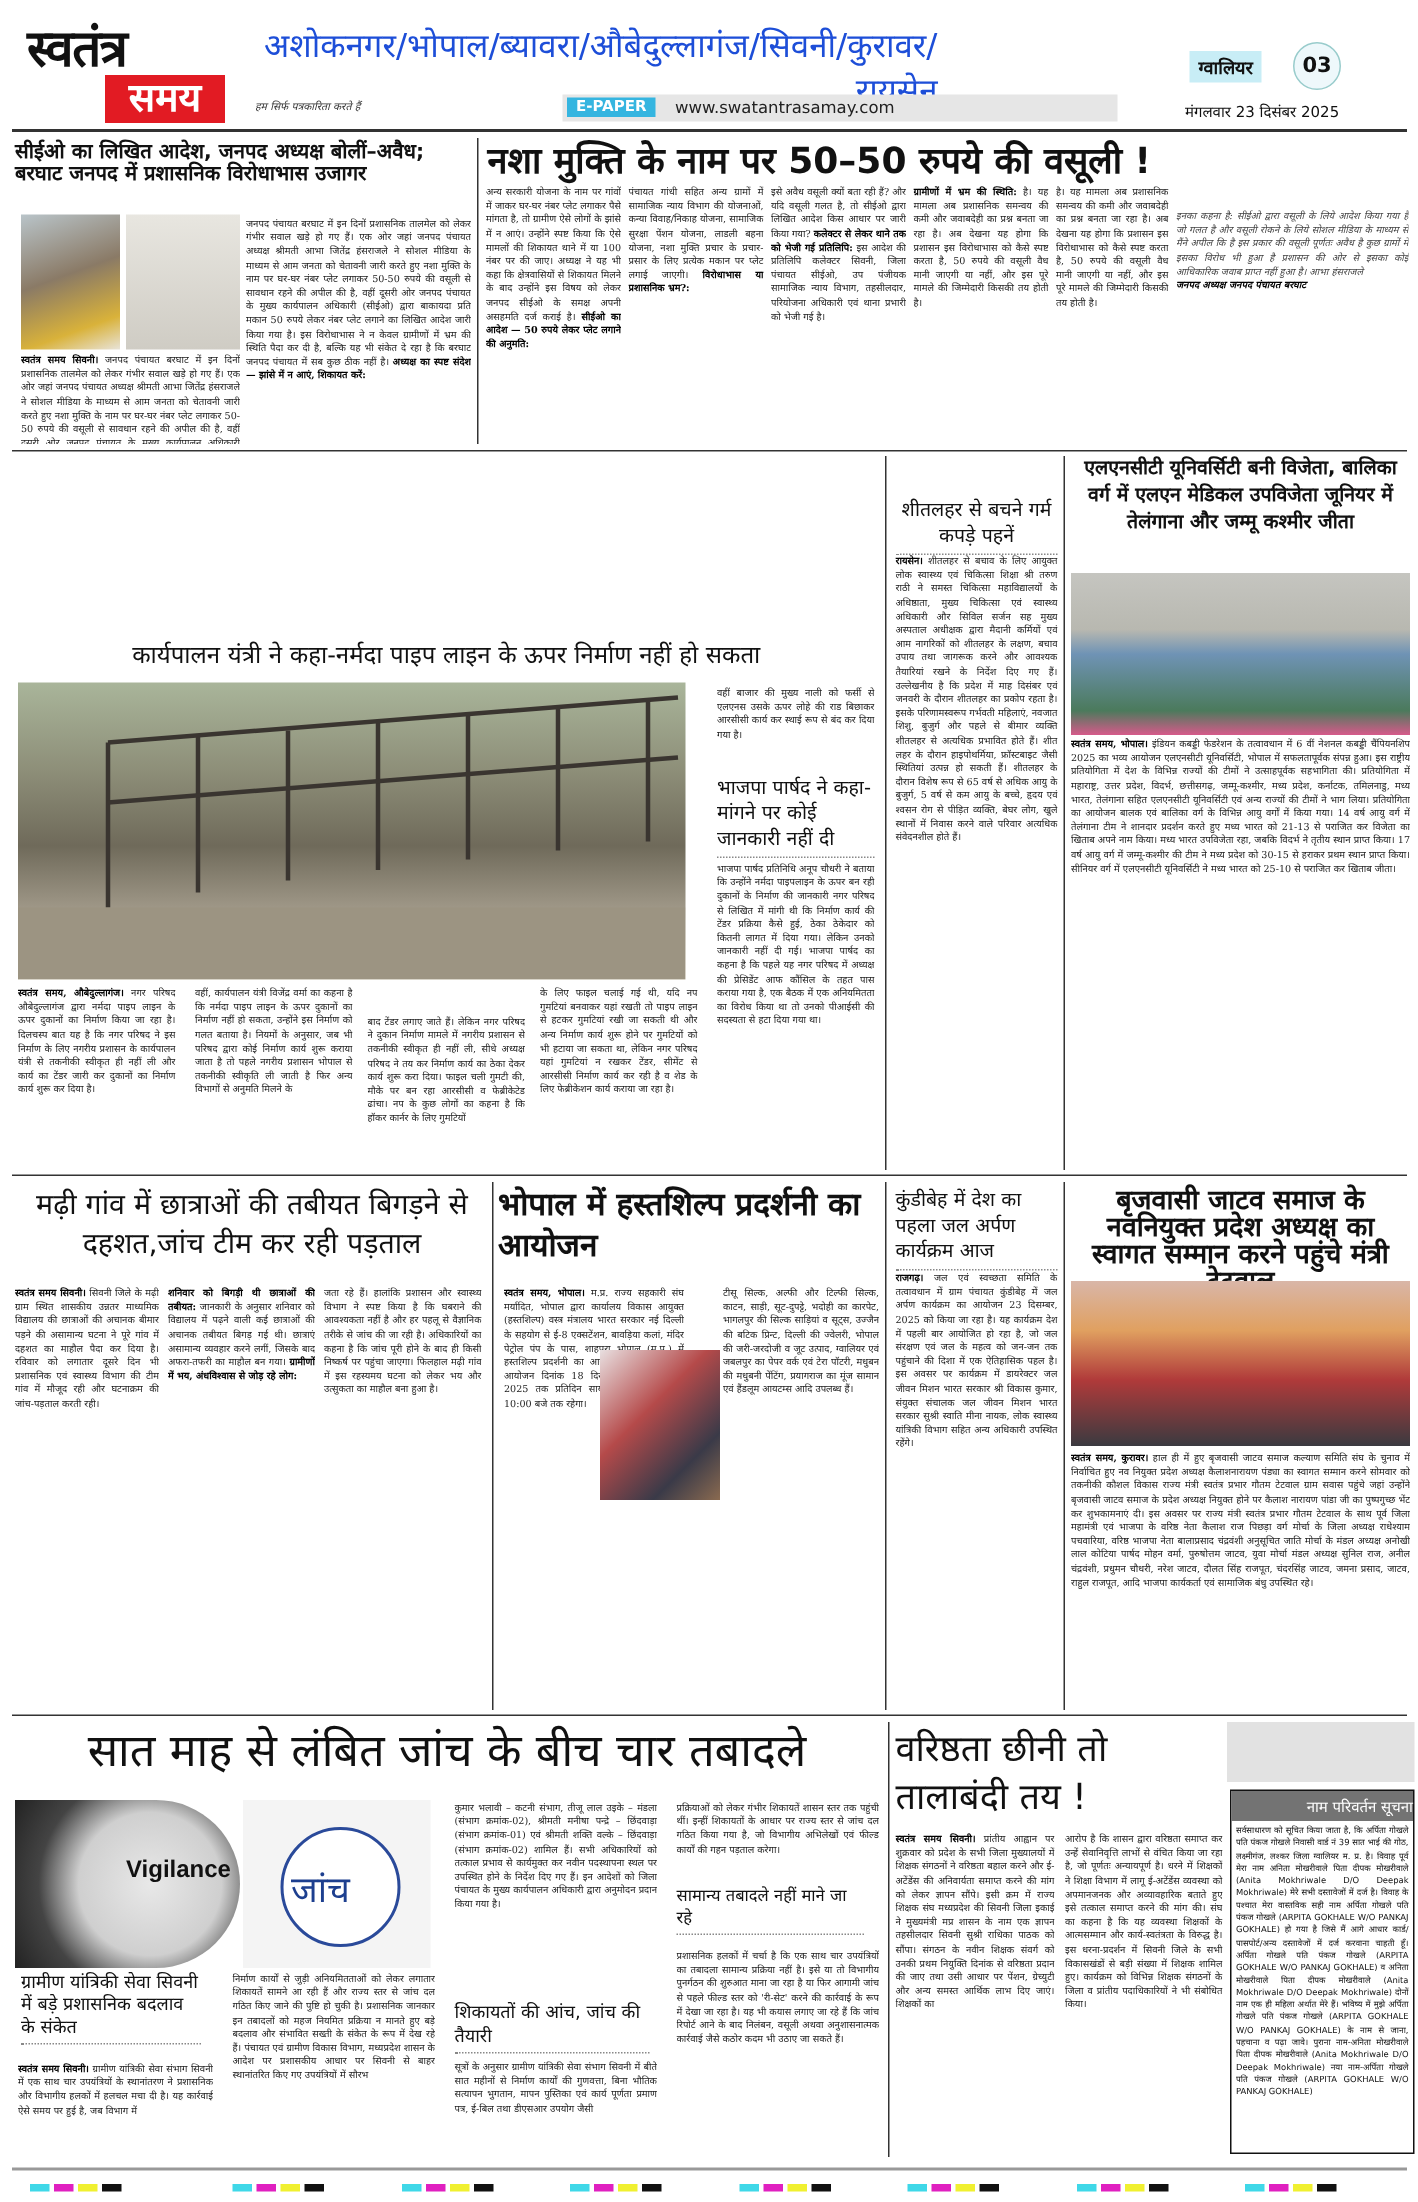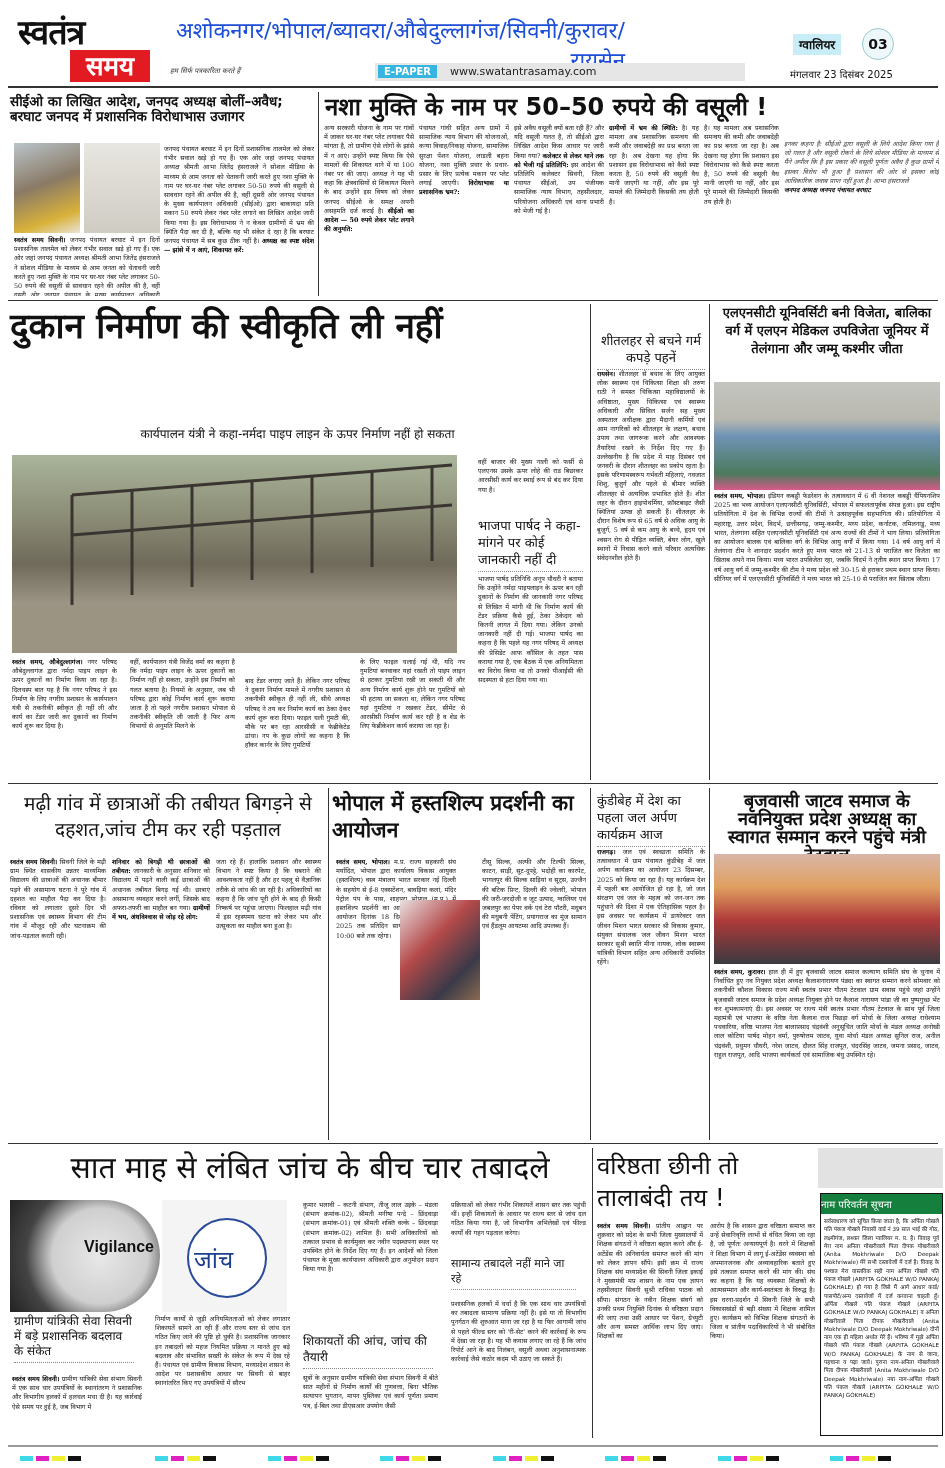--- a/index.html
+++ b/index.html
@@ -22,21 +22,21 @@
   .tagline { left: 170px; top: 66px; font-size: 7px; font-style: italic; color: #333; }
   .epaper-bar { left: 375px; top: 63px; width: 370px; height: 18px; background: #e6e6e6; }
   .epaper-tag { left: 378px; top: 65px; background: #35b5e0; color: #fff; font-size: 10px; padding: 1px 6px; font-weight: bold; }
   .website { left: 450px; top: 65px; font-size: 11px; color: #222; }
   .edition-box { left: 793px; top: 34px; background: #c8edf6; padding: 2px 6px; font-size: 12px; font-weight: bold; color: #111; }
   .page-num { left: 862px; top: 28px; width: 32px; height: 32px; border-radius: 50%; background: #eef8fb; border: 1px solid #9cc; font-size: 14px; font-weight: bold; text-align: center; line-height: 30px; }
   .date-line { left: 790px; top: 67px; font-size: 10px; color: #111; }
 
   
   .notice { left: 820px; top: 1193px; width: 123px; height: 243px; border: 1.5px solid #111; }
-  .notice-title { background: #15803d; color: #fff; font-size: 10px; text-align: left; padding: 3px 0; }
+  .notice-title { background: #737373; color: #fff; font-size: 10px; text-align: right; padding: 3px 0; }
   .notice-body { font-size: 5.6px; line-height: 8.3px; padding: 3px; font-family: "DejaVu Sans", sans-serif; color: #111; text-align: justify; }
 
   .reg-marks { position: absolute; top: 1456px; display: flex; gap: 3px; }
   .reg-marks span { width: 13px; height: 5px; display: block; }
 </style>
 </head>
 <body>
 
 <div class="abs logo-top">स्वतंत्र</div>
 <div class="abs logo-bot">समय</div>
@@ -59,22 +59,22 @@
 
 <div class="abs hl" style="left:325px;top:94px;width:615px;font-size:24px;white-space:nowrap;">नशा मुक्ति के नाम पर 50–50 रुपये की वसूली !</div>
 <div class="abs body-text" style="left:324px;top:124px;width:90px;height:175px;"><span>अन्य सरकारी योजना के नाम पर गांवों में जाकर घर-घर नंबर प्लेट लगाकर पैसे मांगता है, तो ग्रामीण ऐसे लोगों के झांसे में न आएं। उन्होंने स्पष्ट किया कि ऐसे मामलों की शिकायत थाने में या 100 नंबर पर की जाए। अध्यक्ष ने यह भी कहा कि क्षेत्रवासियों से शिकायत मिलने के बाद उन्होंने इस विषय को लेकर जनपद सीईओ के समक्ष अपनी असहमति दर्ज कराई है।</span> <b>सीईओ का आदेश — 50 रुपये लेकर प्लेट लगाने की अनुमति:</b></div>
 <div class="abs body-text" style="left:419px;top:124px;width:90px;height:175px;"><span>पंचायत गांधी सहित अन्य ग्रामों में सामाजिक न्याय विभाग की योजनाओं, कन्या विवाह/निकाह योजना, सामाजिक सुरक्षा पेंशन योजना, लाडली बहना योजना, नशा मुक्ति प्रचार के प्रचार-प्रसार के लिए प्रत्येक मकान पर प्लेट लगाई जाएगी।</span> <b>विरोधाभास या प्रशासनिक भ्रम?:</b></div>
 <div class="abs body-text" style="left:514px;top:124px;width:90px;height:175px;"><span>इसे अवैध वसूली क्यों बता रही हैं? और यदि वसूली गलत है, तो सीईओ द्वारा लिखित आदेश किस आधार पर जारी किया गया?</span> <b>कलेक्टर से लेकर थाने तक को भेजी गई प्रतिलिपि:</b> <span>इस आदेश की प्रतिलिपि कलेक्टर सिवनी, जिला पंचायत सीईओ, उप पंजीयक सामाजिक न्याय विभाग, तहसीलदार, परियोजना अधिकारी एवं थाना प्रभारी को भेजी गई है।</span></div>
 <div class="abs body-text" style="left:609px;top:124px;width:90px;height:175px;"><b>ग्रामीणों में भ्रम की स्थिति:</b> <span>है। यह मामला अब प्रशासनिक समन्वय की कमी और जवाबदेही का प्रश्न बनता जा रहा है। अब देखना यह होगा कि प्रशासन इस विरोधाभास को कैसे स्पष्ट करता है, 50 रुपये की वसूली वैध मानी जाएगी या नहीं, और इस पूरे मामले की जिम्मेदारी किसकी तय होती है।</span></div>
 <div class="abs body-text" style="left:704px;top:124px;width:75px;height:175px;"><span>है। यह मामला अब प्रशासनिक समन्वय की कमी और जवाबदेही का प्रश्न बनता जा रहा है। अब देखना यह होगा कि प्रशासन इस विरोधाभास को कैसे स्पष्ट करता है, 50 रुपये की वसूली वैध मानी जाएगी या नहीं, और इस पूरे मामले की जिम्मेदारी किसकी तय होती है।</span></div>
 <div class="abs body-text" style="left:784px;top:140px;width:155px;height:150px;font-style:italic;color:#444;"><span>इनका कहना है: सीईओ द्वारा वसूली के लिये आदेश किया गया है जो गलत है और वसूली रोकने के लिये सोशल मीडिया के माध्यम से मैंने अपील कि है इस प्रकार की वसूली पूर्णतः अवैध है कुछ ग्रामों में इसका विरोध भी हुआ है प्रशासन की ओर से इसका कोई आधिकारिक जवाब प्राप्त नहीं हुआ है। आभा हंसराजले</span><br><b>जनपद अध्यक्ष जनपद पंचायत बरघाट</b></div>
 <div class="hline" style="left:8px;top:300px;width:930px;"></div>
 
-<div class="abs hl" style="left:10px;top:304px;width:575px;font-size:35px;line-height:44px;"><span>दुकान निर्माण की स्वीकृति ली नहीं</span><br></div>
-<div class="abs hl-light" style="left:10px;top:427px;width:575px;font-size:12px;">कार्यपालन यंत्री ने कहा-नर्मदा पाइप लाइन के ऊपर निर्माण नहीं हो सकता</div>
+<div class="abs hl" style="left:10px;top:304px;width:575px;font-size:35px;line-height:44px;"><br></div>
+<div class="abs hl-light" style="left:10px;top:427px;width:575px;font-size:16px;">कार्यपालन यंत्री ने कहा-नर्मदा पाइप लाइन के ऊपर निर्माण नहीं हो सकता</div>
 <div class="abs photo" style="left:12px;top:455px;width:445px;height:198px;background:linear-gradient(180deg,#a9b59a 0%,#8d8e78 30%,#6f6a5a 55%,#a8a090 80%,#c4bca8 100%);">
   <svg width="445" height="198">
     <g stroke="#3a3530" stroke-width="3" fill="none">
       <line x1="60" y1="40" x2="440" y2="10"></line>
         <line x1="60" y1="40" x2="60" y2="150"></line>
       <line x1="120" y1="36" x2="120" y2="140"></line>
         <line x1="180" y1="32" x2="180" y2="132"></line>
       <line x1="240" y1="27" x2="240" y2="125"></line>
         <line x1="300" y1="22" x2="300" y2="118"></line>
       <line x1="360" y1="17" x2="360" y2="112"></line>
@@ -116,21 +116,21 @@
 
 <div class="abs sub-hl" style="left:597px;top:792px;width:108px;">कुंडीबेह में देश का पहला जल अर्पण कार्यक्रम आज</div>
 <div class="abs body-text" style="left:597px;top:848px;width:108px;height:290px;"><b>राजगढ़।</b> <span>जल एवं स्वच्छता समिति के तत्वावधान में ग्राम पंचायत कुंडीबेह में जल अर्पण कार्यक्रम का आयोजन 23 दिसम्बर, 2025 को किया जा रहा है। यह कार्यक्रम देश में पहली बार आयोजित हो रहा है, जो जल संरक्षण एवं जल के महत्व को जन-जन तक पहुंचाने की दिशा में एक ऐतिहासिक पहल है। इस अवसर पर कार्यक्रम में डायरेक्टर जल जीवन मिशन भारत सरकार श्री विकास कुमार, संयुक्त संचालक जल जीवन मिशन भारत सरकार सुश्री स्वाति मीना नायक, लोक स्वास्थ्य यांत्रिकी विभाग सहित अन्य अधिकारी उपस्थित रहेंगे।</span></div>
 <div class="vline" style="left:709px;top:788px;height:352px;"></div>
 
 <div class="abs hl-light" style="left:714px;top:792px;width:226px;font-size:18px;font-weight:bold;line-height:18px;">बृजवासी जाटव समाज के नवनियुक्त प्रदेश अध्यक्ष का स्वागत सम्मान करने पहुंचे मंत्री टेटवाल</div>
 <div class="abs photo" style="left:714px;top:854px;width:226px;height:110px;background:linear-gradient(180deg,#d9b6a8 0%,#e0a060 30%,#b03a3a 60%,#3a3a40 100%);"></div>
 <div class="abs body-text" style="left:714px;top:968px;width:226px;height:170px;"><b>स्वतंत्र समय, कुरावर।</b> <span>हाल ही में हुए बृजवासी जाटव समाज कल्याण समिति संघ के चुनाव में निर्वाचित हुए नव नियुक्त प्रदेश अध्यक्ष कैलाशनारायण पंड्या का स्वागत सम्मान करने सोमवार को तकनीकी कौशल विकास राज्य मंत्री स्वतंत्र प्रभार गौतम टेटवाल ग्राम सवास पहुंचे जहां उन्होंने बृजवासी जाटव समाज के प्रदेश अध्यक्ष नियुक्त होने पर कैलाश नारायण पांडा जी का पुष्पगुच्छ भेंट कर शुभकामनाएं दी। इस अवसर पर राज्य मंत्री स्वतंत्र प्रभार गौतम टेटवाल के साथ पूर्व जिला महामंत्री एवं भाजपा के वरिष्ठ नेता कैलाश राज पिछड़ा वर्ग मोर्चा के जिला अध्यक्ष राधेश्याम पचवारिया, वरिष्ठ भाजपा नेता बालाप्रसाद चंद्रवंशी अनुसूचित जाति मोर्चा के मंडल अध्यक्ष अनोखी लाल कोटिया पार्षद मोहन वर्मा, पुरुषोत्तम जाटव, युवा मोर्चा मंडल अध्यक्ष सुनिल राज, अनील चंद्रवंशी, प्रधुमन चौधरी, नरेश जाटव, दौलत सिंह राजपूत, चंदरसिंह जाटव, जमना प्रसाद, जाटव, राहुल राजपूत, आदि भाजपा कार्यकर्ता एवं सामाजिक बंधु उपस्थित रहे।</span></div>
 <div class="hline" style="left:8px;top:1143px;width:930px;"></div>
 
-<div class="abs hl-light" style="left:20px;top:1148px;width:580px;font-size:30px;line-height:40px;white-space:nowrap;">सात माह से लंबित जांच के बीच चार तबादले</div>
+<div class="abs hl-light" style="left:8px;top:1148px;width:580px;font-size:30px;line-height:40px;white-space:nowrap;">सात माह से लंबित जांच के बीच चार तबादले</div>
 <div class="abs photo" style="left:10px;top:1200px;width:150px;height:112px;border-radius:0 60px 60px 0;background:radial-gradient(circle at 60% 50%,#e8e8e8 0%,#cfcfcf 45%,#444 70%,#222 100%);">
   <div style="position:absolute;left:58px;top:38px;font-size:16px;font-weight:bold;color:#111;font-family:'Liberation Sans',sans-serif;margin-left:16px;">Vigilance</div>
 </div>
 <div class="abs photo" style="left:162px;top:1200px;width:125px;height:112px;background:#f4f4f4;">
   <div style="position:absolute;left:25px;top:18px;width:80px;height:80px;border-radius:50%;border:2px solid #2a4a9a;background:#fff;"></div>
   <div style="position:absolute;left:32px;top:42px;font-size:24px;color:#1d3f8f;font-weight:normal;">जांच</div>
 </div>
 <div class="abs sub-hl" style="left:14px;top:1314px;width:120px;font-size:12px;line-height:15px;">ग्रामीण यांत्रिकी सेवा सिवनी में बड़े प्रशासनिक बदलाव के संकेत</div>
 <div class="abs body-text" style="left:12px;top:1375px;width:130px;height:60px;"><b>स्वतंत्र समय सिवनी।</b> <span>ग्रामीण यांत्रिकी सेवा संभाग सिवनी में एक साथ चार उपयंत्रियों के स्थानांतरण ने प्रशासनिक और विभागीय हलकों में हलचल मचा दी है। यह कार्रवाई ऐसे समय पर हुई है, जब विभाग में</span></div>
 <div class="abs body-text" style="left:155px;top:1315px;width:135px;height:122px;">निर्माण कार्यों से जुड़ी अनियमितताओं को लेकर लगातार शिकायतें सामने आ रही हैं और राज्य स्तर से जांच दल गठित किए जाने की पुष्टि हो चुकी है। प्रशासनिक जानकार इन तबादलों को महज नियमित प्रक्रिया न मानते हुए बड़े बदलाव और संभावित सख्ती के संकेत के रूप में देख रहे हैं। पंचायत एवं ग्रामीण विकास विभाग, मध्यप्रदेश शासन के आदेश पर प्रशासकीय आधार पर सिवनी से बाहर स्थानांतरित किए गए उपयंत्रियों में सौरभ</div>

